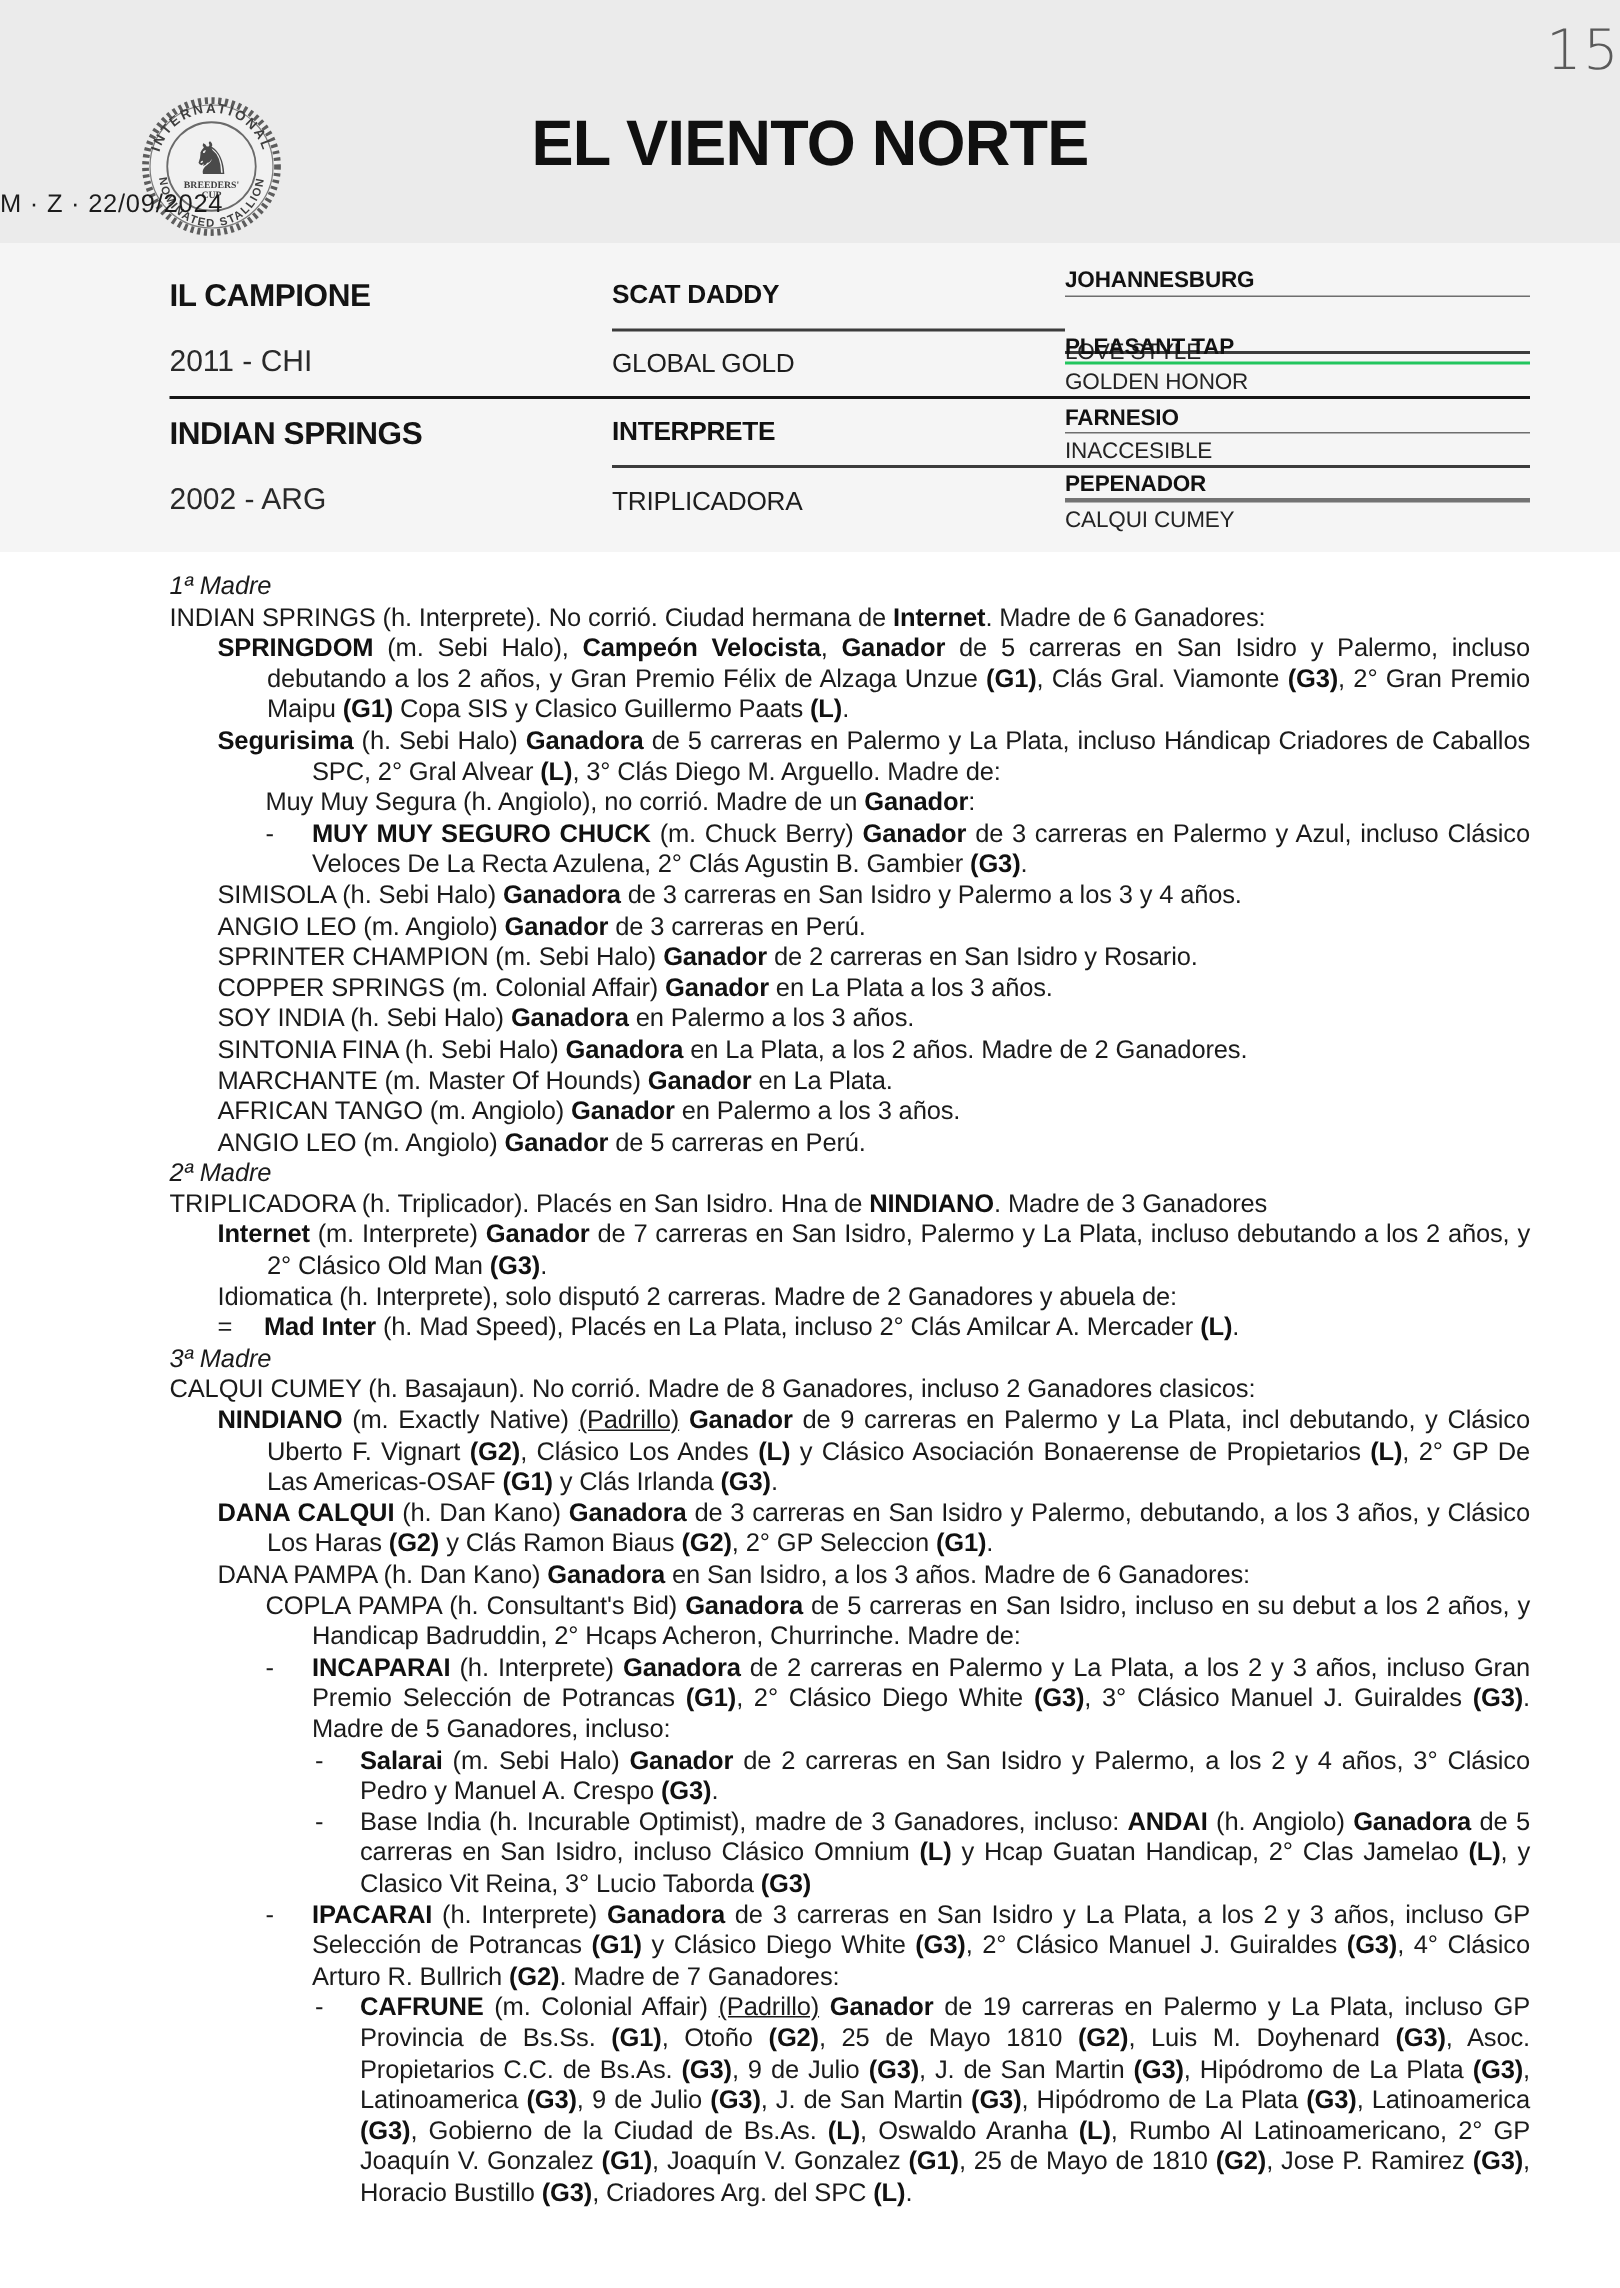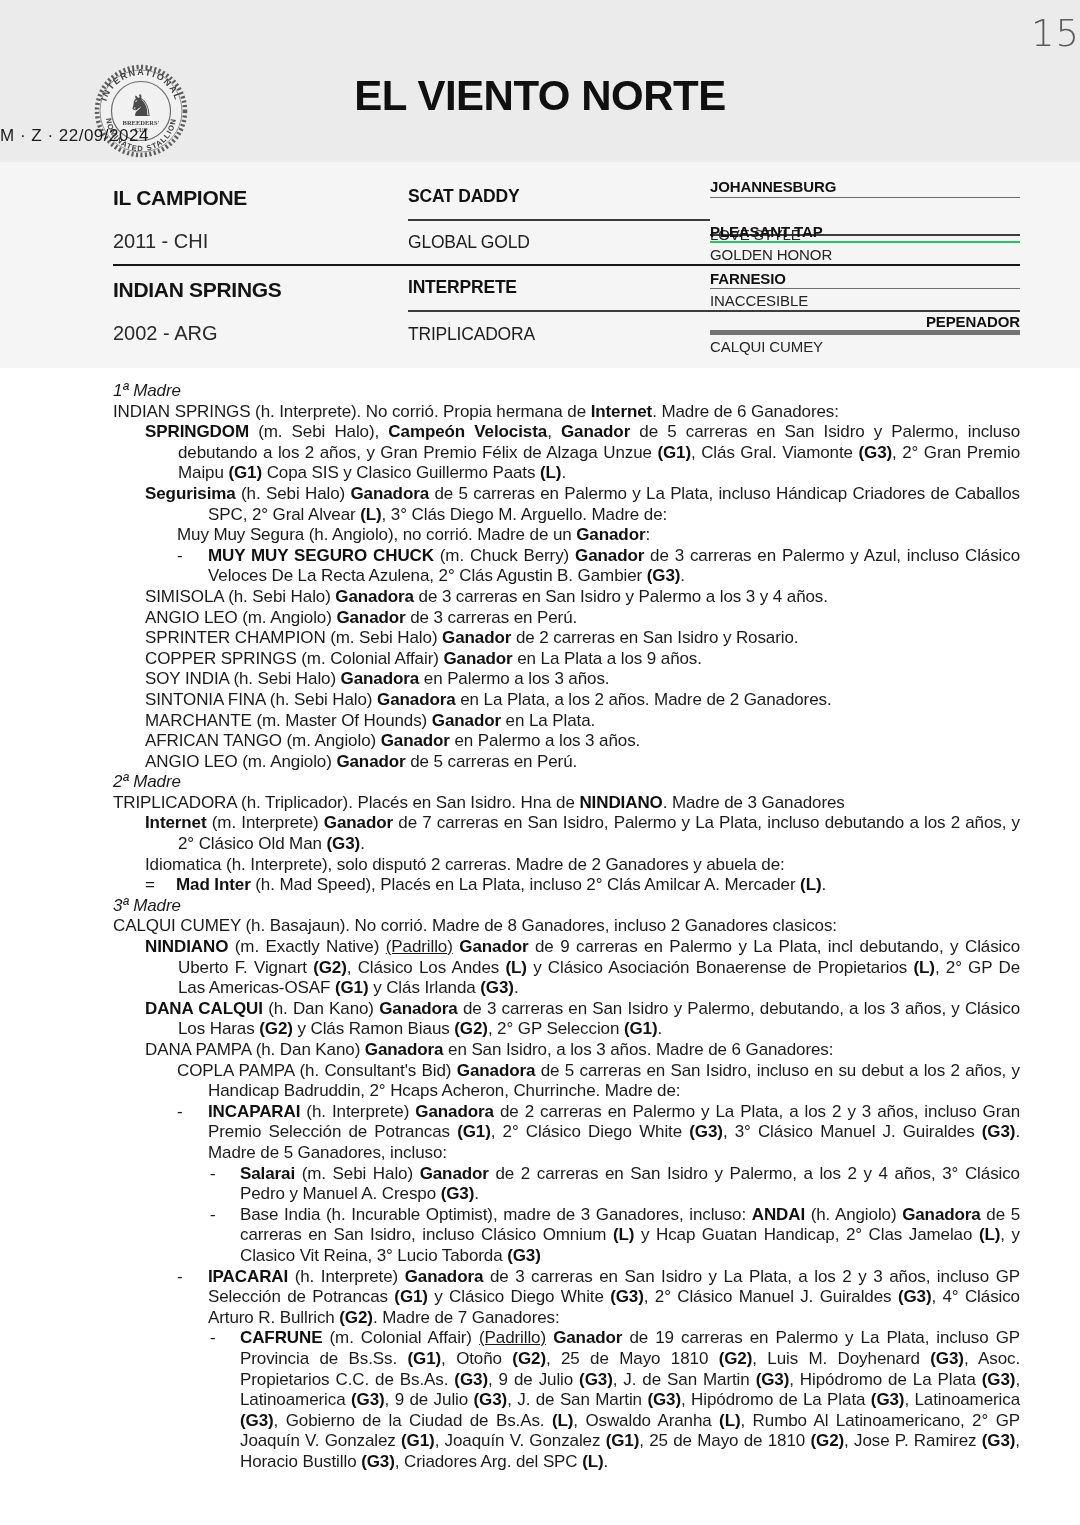--- a/index.html
+++ b/index.html
@@ -37,21 +37,21 @@
   .b1{grid-column:2;grid-row:1/3;border-bottom:2px solid #3c3c3c;}
   .b2{grid-column:2;grid-row:3/5;border-bottom:2px solid #161616;}
   .b3{grid-column:2;grid-row:5/7;border-bottom:2px solid #3c3c3c;}
   .b4{grid-column:2;grid-row:7/9;}
   .c1{grid-column:3;grid-row:1;border-bottom:1px solid #6e6e6e;}
   .c2{grid-column:3;grid-row:2;border-bottom:2px solid #3c3c3c;margin-top:36px;}
   .c3{grid-column:3;grid-row:3;border-bottom:2px solid #22c55e;}
   .c4{grid-column:3;grid-row:4;border-bottom:2px solid #161616;}
   .c5{grid-column:3;grid-row:5;border-bottom:1px solid #6e6e6e;}
   .c6{grid-column:3;grid-row:6;border-bottom:2px solid #3c3c3c;}
-  .c7{grid-column:3;grid-row:7;border-bottom:5px solid #737373;text-align:right;}
+  .c7{grid-column:3;grid-row:7;border-bottom:3px solid #737373;}
   .c8{grid-column:3;grid-row:8;}
   .g1name{font-size:21px;font-weight:800;color:#141414;letter-spacing:-0.3px;}
   .g1origin{font-size:20px;color:#2a2a2a;margin-top:20px;}
   .g2name{font-size:17.5px;color:#1e1e1e;letter-spacing:-0.2px;}
   .g2name.bold{font-weight:800;color:#121212;}
   .g3name{font-size:15px;color:#242424;letter-spacing:-0.1px;padding-top:2px;}
   .g3name.bold{font-weight:800;color:#121212;}
   
   .notes{
     position:absolute;top:381px;left:113px;width:907px;
@@ -156,29 +156,29 @@
       </div>
       <div class="cell c8">
         <div class="g3name">CALQUI CUMEY</div>
       </div>
 
     </div>
   </section>
 
   <main class="notes">
       <div class="para sec"><span>1ª Madre</span></div>
-      <div class="para l0"><span>INDIAN SPRINGS (h. Interprete). No corrió. Propia hermana de </span><span class="b">Internet</span><span>. Madre de 6 Ganadores:</span></div>
+      <div class="para l0"><span>INDIAN SPRINGS (h. Interprete). No corrió. Ciudad hermana de </span><span class="b">Internet</span><span>. Madre de 6 Ganadores:</span></div>
       <div class="para l1"><span class="b">SPRINGDOM</span><span> (m. Sebi Halo), </span><span class="b">Campeón Velocista</span><span>, </span><span class="b">Ganador</span><span> de 5 carreras en San Isidro y Palermo, incluso debutando a los 2 años, y Gran Premio Félix de Alzaga Unzue </span><span class="b">(G1)</span><span>, Clás Gral. Viamonte </span><span class="b">(G3)</span><span>, 2° Gran Premio Maipu </span><span class="b">(G1)</span><span> Copa SIS y Clasico Guillermo Paats </span><span class="b">(L)</span><span>.</span></div>
       <div class="para l1d"><span class="b">Segurisima</span><span> (h. Sebi Halo) </span><span class="b">Ganadora</span><span> de 5 carreras en Palermo y La Plata, incluso Hándicap Criadores de Caballos SPC, 2° Gral Alvear </span><span class="b">(L)</span><span>, 3° Clás Diego M. Arguello. Madre de:</span></div>
       <div class="para l2"><span>Muy Muy Segura (h. Angiolo), no corrió. Madre de un </span><span class="b">Ganador</span><span>:</span></div>
       <div class="para l3"><span class="marker">-</span><span class="b">MUY MUY SEGURO CHUCK</span><span> (m. Chuck Berry) </span><span class="b">Ganador</span><span> de 3 carreras en Palermo y Azul, incluso Clásico Veloces De La Recta Azulena, 2° Clás Agustin B. Gambier </span><span class="b">(G3)</span><span>.</span></div>
       <div class="para l1"><span>SIMISOLA (h. Sebi Halo) </span><span class="b">Ganadora</span><span> de 3 carreras en San Isidro y Palermo a los 3 y 4 años.</span></div>
       <div class="para l1"><span>ANGIO LEO (m. Angiolo) </span><span class="b">Ganador</span><span> de 3 carreras en Perú.</span></div>
       <div class="para l1"><span>SPRINTER CHAMPION (m. Sebi Halo) </span><span class="b">Ganador</span><span> de 2 carreras en San Isidro y Rosario.</span></div>
-      <div class="para l1"><span>COPPER SPRINGS (m. Colonial Affair) </span><span class="b">Ganador</span><span> en La Plata a los 9 años.</span></div>
+      <div class="para l1"><span>COPPER SPRINGS (m. Colonial Affair) </span><span class="b">Ganador</span><span> en La Plata a los 3 años.</span></div>
       <div class="para l1"><span>SOY INDIA (h. Sebi Halo) </span><span class="b">Ganadora</span><span> en Palermo a los 3 años.</span></div>
       <div class="para l1"><span>SINTONIA FINA (h. Sebi Halo) </span><span class="b">Ganadora</span><span> en La Plata, a los 2 años. Madre de 2 Ganadores.</span></div>
       <div class="para l1"><span>MARCHANTE (m. Master Of Hounds) </span><span class="b">Ganador</span><span> en La Plata.</span></div>
       <div class="para l1"><span>AFRICAN TANGO (m. Angiolo) </span><span class="b">Ganador</span><span> en Palermo a los 3 años.</span></div>
       <div class="para l1"><span>ANGIO LEO (m. Angiolo) </span><span class="b">Ganador</span><span> de 5 carreras en Perú.</span></div>
       <div class="para sec"><span>2ª Madre</span></div>
       <div class="para l0"><span>TRIPLICADORA (h. Triplicador). Placés en San Isidro. Hna de </span><span class="b">NINDIANO</span><span>. Madre de 3 Ganadores</span></div>
       <div class="para l1"><span class="b">Internet</span><span> (m. Interprete) </span><span class="b">Ganador</span><span> de 7 carreras en San Isidro, Palermo y La Plata, incluso debutando a los 2 años, y 2° Clásico Old Man </span><span class="b">(G3)</span><span>.</span></div>
       <div class="para l1"><span>Idiomatica (h. Interprete), solo disputó 2 carreras. Madre de 2 Ganadores y abuela de:</span></div>
       <div class="para leq"><span class="marker">=</span><span class="b">Mad Inter</span><span> (h. Mad Speed), Placés en La Plata, incluso 2° Clás Amilcar A. Mercader </span><span class="b">(L)</span><span>.</span></div>

